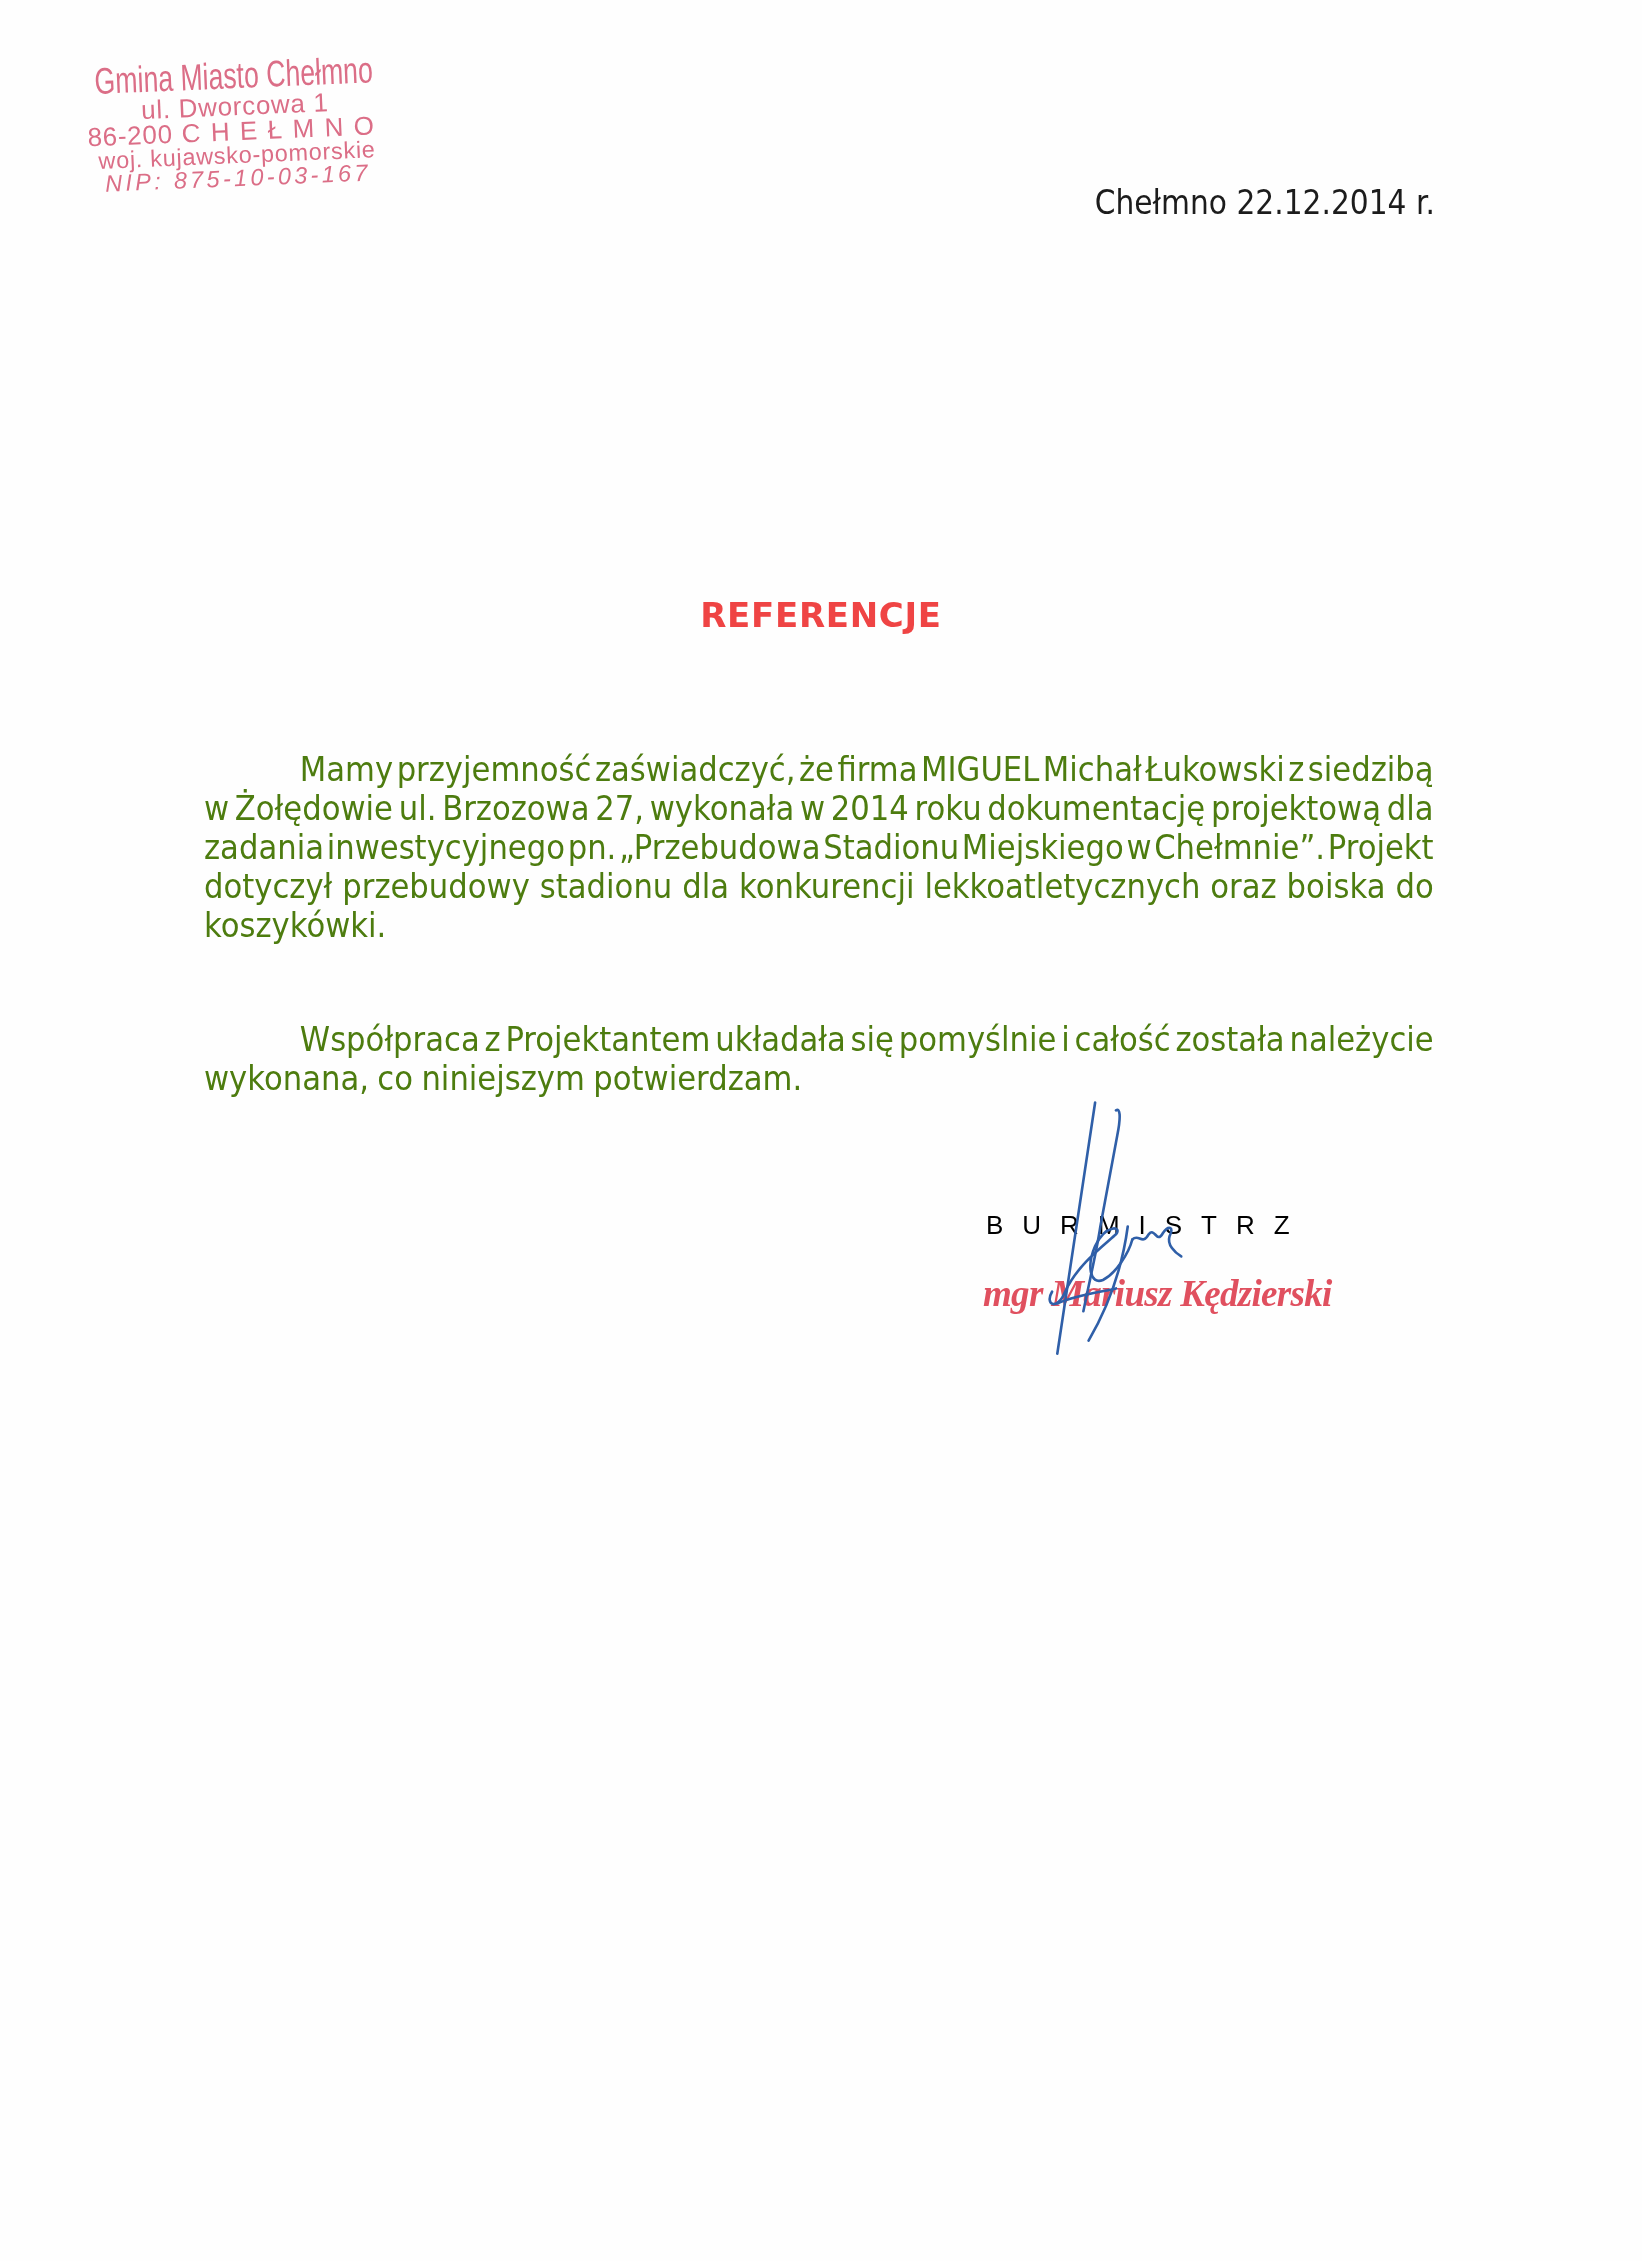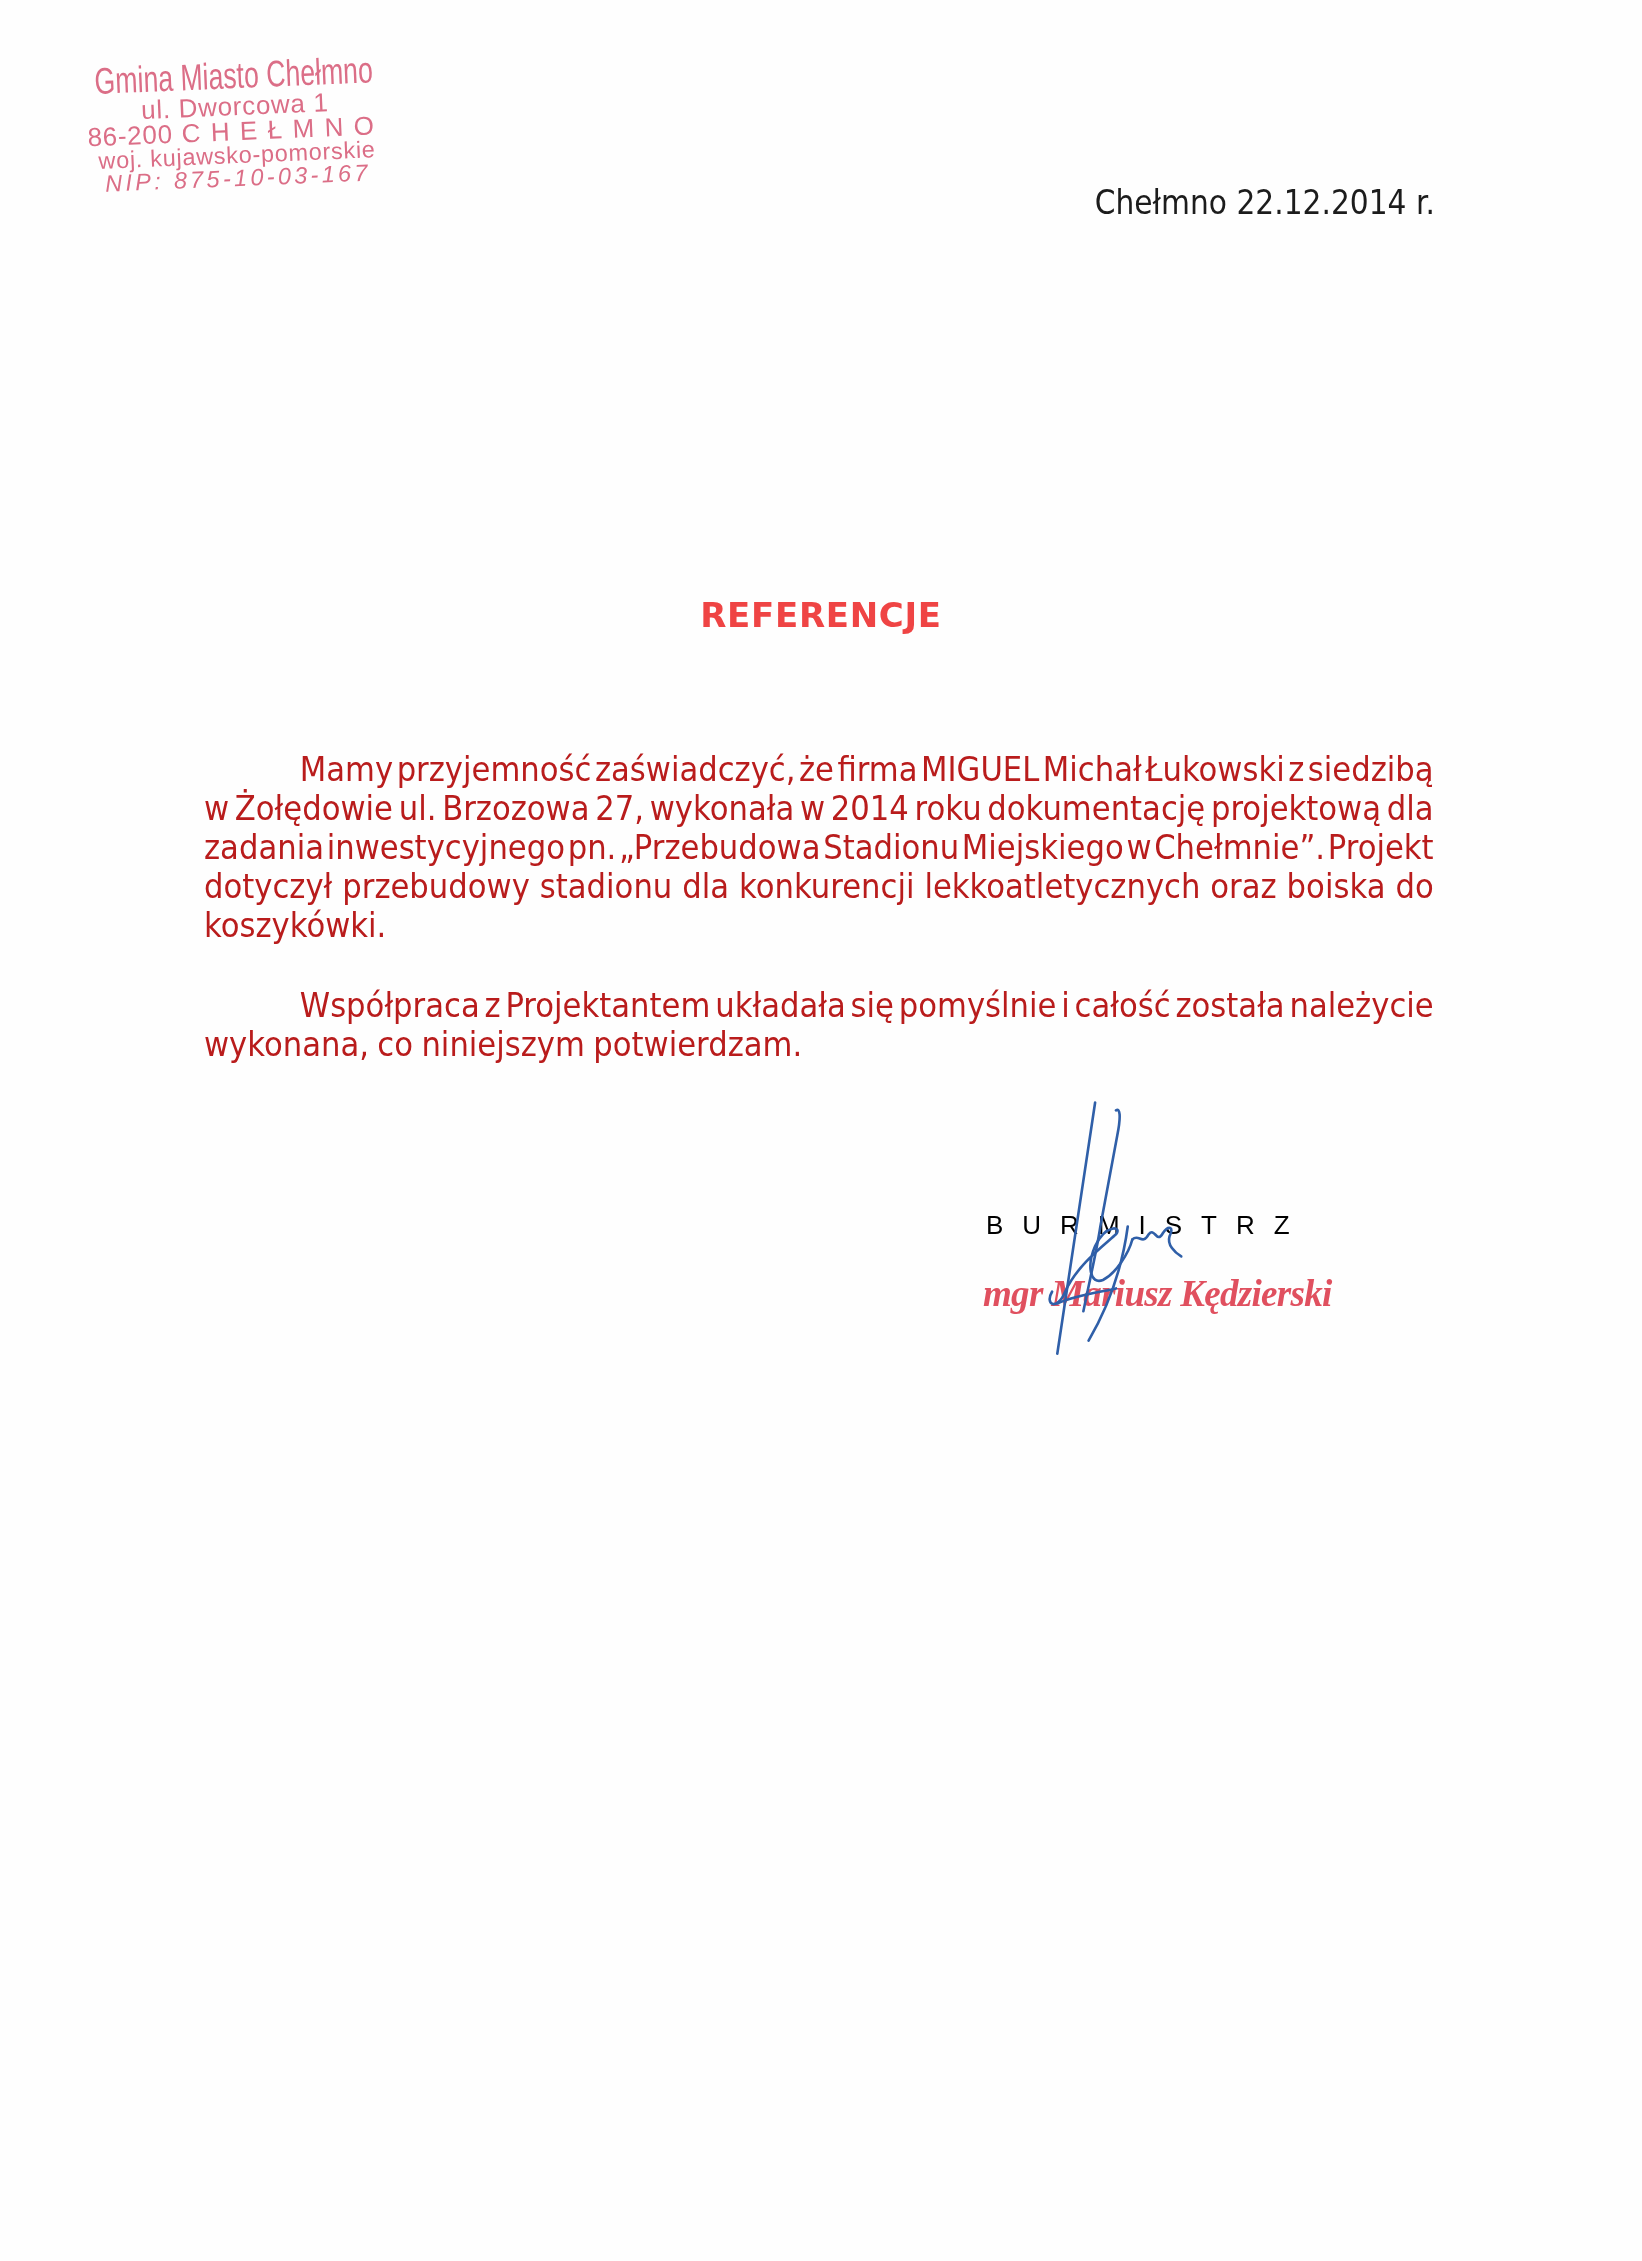--- a/index.html
+++ b/index.html
@@ -27,21 +27,21 @@
     transform: scaleX(0.9); transform-origin: right center; white-space: nowrap;
   }
 
   
   .title {
     position: absolute; left: 0; width: 1642px; top: 595px; text-align: center;
     font-family: "DejaVu Sans", sans-serif; font-weight: bold; font-size: 34px;
     color: #ef4444; letter-spacing: 0.7px;
   }
   .p-block { position: absolute; left: 204px; width: 1230px;
-    font-family: "DejaVu Sans", sans-serif; font-size: 33px; line-height: 39px; color: #b91c1c; }
+    font-family: "DejaVu Sans", sans-serif; font-size: 33px; line-height: 39px; color: #4d7c0f; }
   .p-block .line { display: flex; justify-content: space-between; white-space: pre; transform: scaleX(0.93); transform-origin: left center; width: 107.5%; }
   .p-block .line.first { padding-left: 103px; box-sizing: border-box; }
   .p-block .line.last { justify-content: flex-start; gap: 9px; }
   .p-block .w { display: inline-block; }
 
   
   .office {
     position: absolute; left: 986px; top: 1210px; width: 333px;
     font-family: Liberation Sans, sans-serif; font-size: 26px;
     color: #000000; letter-spacing: 19px; white-space: nowrap;
@@ -71,21 +71,21 @@
   <div class="title">REFERENCJE</div>
 
   <div class="p-block" style="top:750px">
     <div class="line first"><span class="w">Mamy</span><span class="w">przyjemność</span><span class="w">zaświadczyć,</span><span class="w">że</span><span class="w">firma</span><span class="w">MIGUEL</span><span class="w">Michał</span><span class="w">Łukowski</span><span class="w">z</span><span class="w">siedzibą</span></div>
     <div class="line"><span class="w">w</span><span class="w">Żołędowie</span><span class="w">ul.</span><span class="w">Brzozowa</span><span class="w">27,</span><span class="w">wykonała</span><span class="w">w</span><span class="w">2014</span><span class="w">roku</span><span class="w">dokumentację</span><span class="w">projektową</span><span class="w">dla</span></div>
     <div class="line"><span class="w">zadania</span><span class="w">inwestycyjnego</span><span class="w">pn.</span><span class="w">„Przebudowa</span><span class="w">Stadionu</span><span class="w">Miejskiego</span><span class="w">w</span><span class="w">Chełmnie”.</span><span class="w">Projekt</span></div>
     <div class="line"><span class="w">dotyczył</span><span class="w">przebudowy</span><span class="w">stadionu</span><span class="w">dla</span><span class="w">konkurencji</span><span class="w">lekkoatletycznych</span><span class="w">oraz</span><span class="w">boiska</span><span class="w">do</span></div>
     <div class="line last"><span class="w">koszykówki.</span></div>
   </div>
 
-  <div class="p-block" style="top:986px">
+  <div class="p-block" style="top:1020px">
     <div class="line first"><span class="w">Współpraca</span><span class="w">z</span><span class="w">Projektantem</span><span class="w">układała</span><span class="w">się</span><span class="w">pomyślnie</span><span class="w">i</span><span class="w">całość</span><span class="w">została</span><span class="w">należycie</span></div>
     <div class="line last"><span class="w">wykonana,</span><span class="w">co</span><span class="w">niniejszym</span><span class="w">potwierdzam.</span></div>
   </div>
 
   <div class="office">BURMISTRZ</div>
   <div class="signer">mgr Mariusz Kędzierski</div>
 
   <svg class="signature" viewBox="0 0 300 420">
     <g fill="none" stroke="#2f5fa8" stroke-width="4" stroke-linecap="round" stroke-linejoin="round">
       <path d="M118 10 L60 395"></path>

